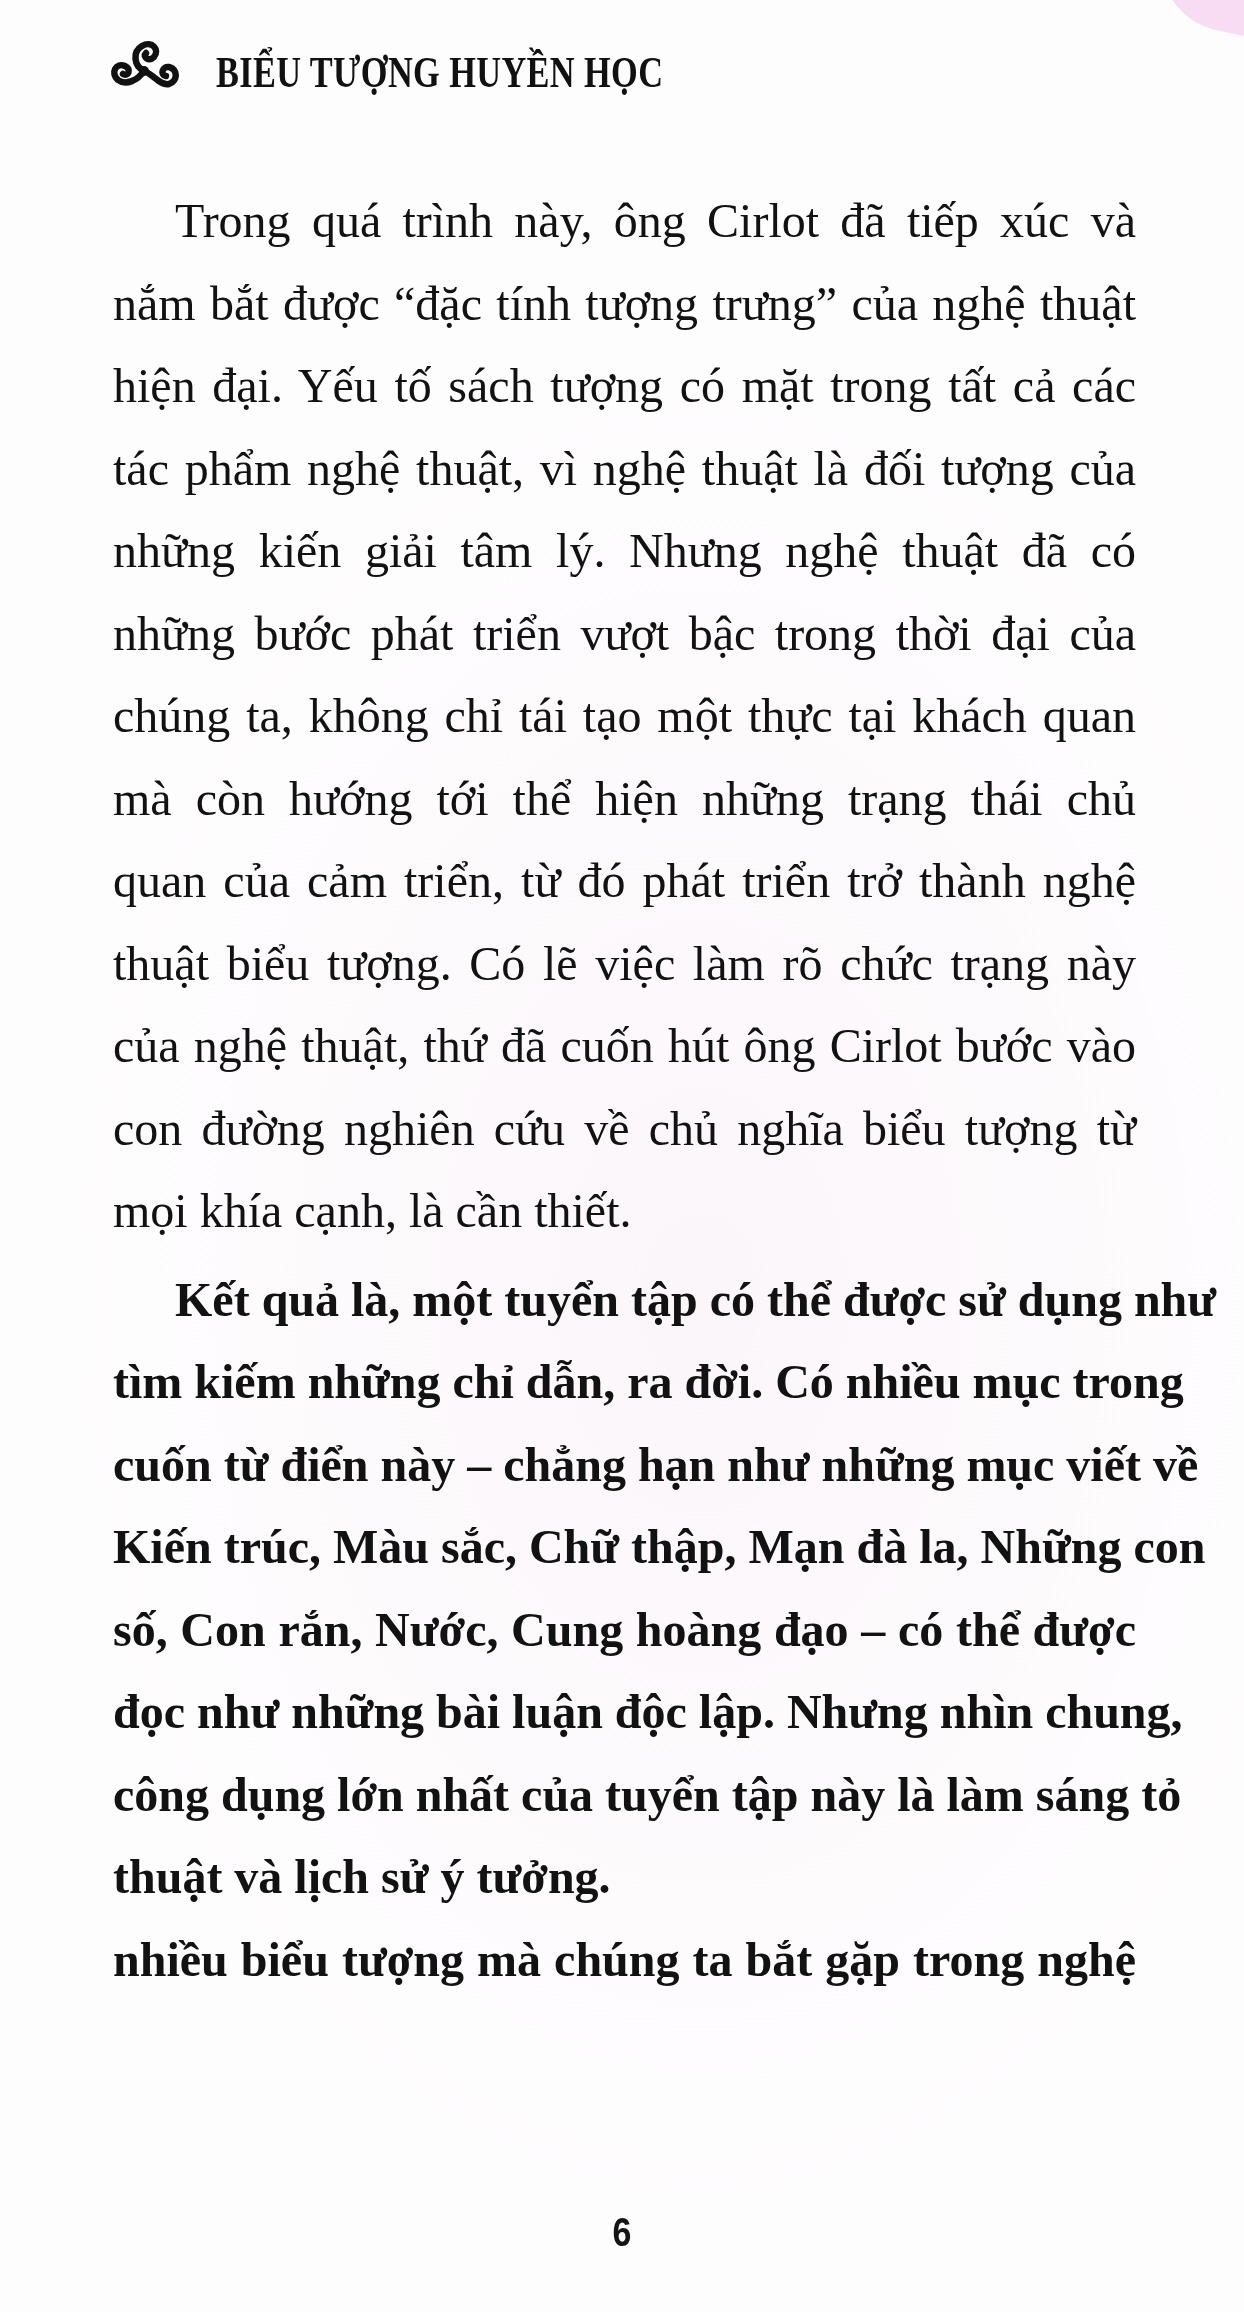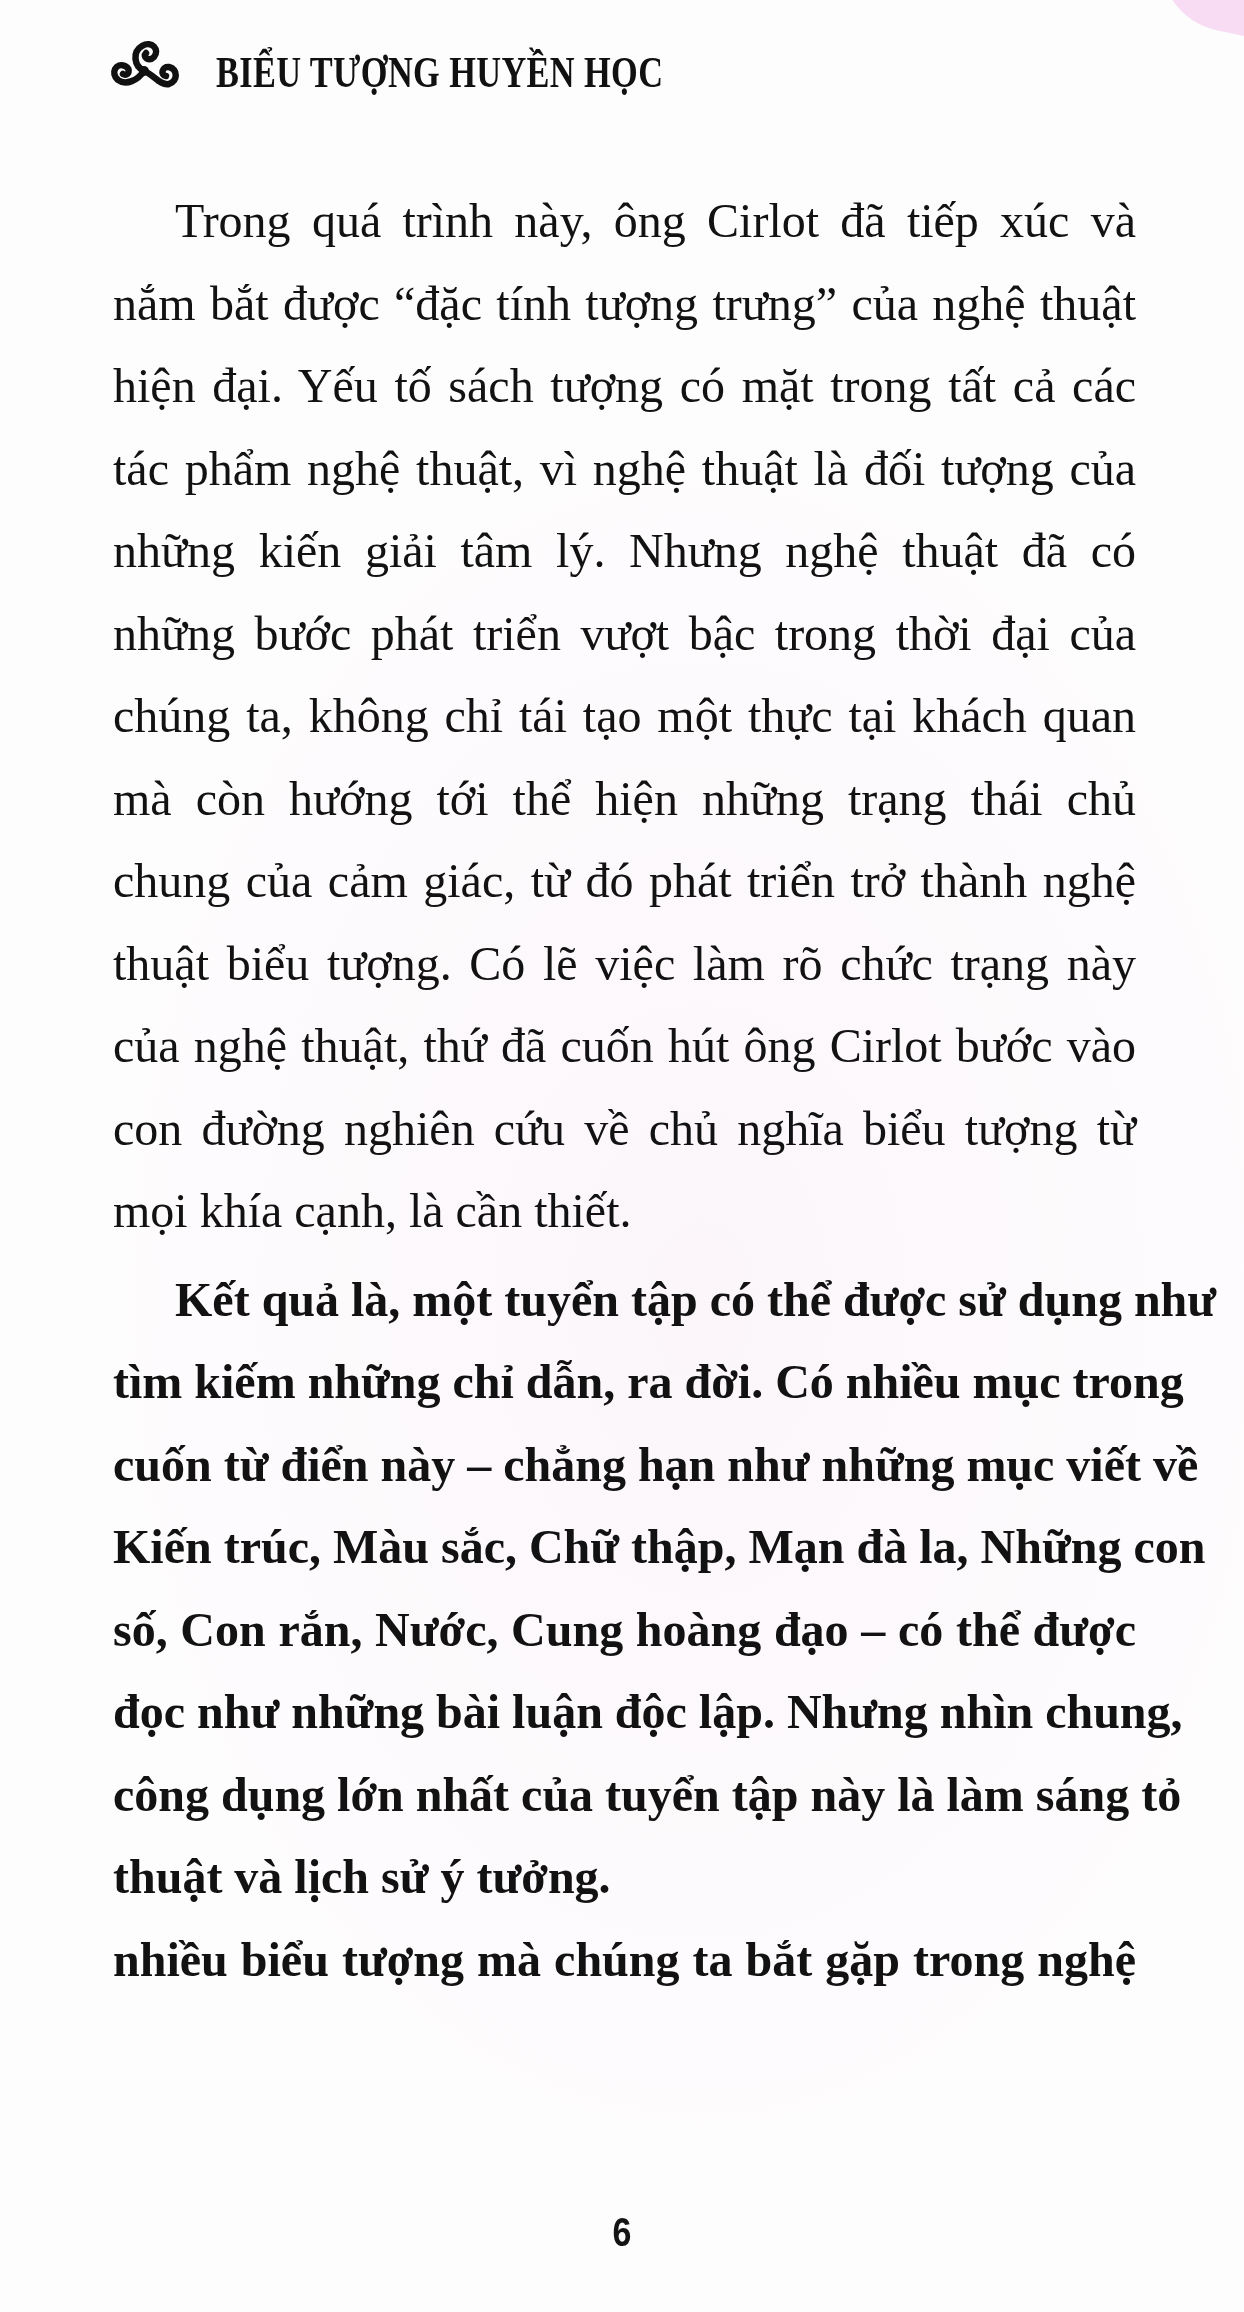--- a/index.html
+++ b/index.html
@@ -133,21 +133,21 @@
   <div class="body-text">
     <p class="para-1">
       <span class="line first">Trong quá trình này, ông Cirlot đã tiếp xúc và</span>
       <span class="line">nắm bắt được “đặc tính tượng trưng” của nghệ thuật</span>
       <span class="line">hiện đại. Yếu tố sách tượng có mặt trong tất cả các</span>
       <span class="line">tác phẩm nghệ thuật, vì nghệ thuật là đối tượng của</span>
       <span class="line">những kiến giải tâm lý. Nhưng nghệ thuật đã có</span>
       <span class="line">những bước phát triển vượt bậc trong thời đại của</span>
       <span class="line">chúng ta, không chỉ tái tạo một thực tại khách quan</span>
       <span class="line">mà còn hướng tới thể hiện những trạng thái chủ</span>
-      <span class="line">chung của cảm giác, từ đó phát triển trở thành nghệ</span>
+      <span class="line">quan của cảm triển, từ đó phát triển trở thành nghệ</span>
       <span class="line">thuật biểu tượng. Có lẽ việc làm rõ chức trạng này</span>
       <span class="line">của nghệ thuật, thứ đã cuốn hút ông Cirlot bước vào</span>
       <span class="line">con đường nghiên cứu về chủ nghĩa biểu tượng từ</span>
       <span class="line last">mọi khía cạnh, là cần thiết.</span>
     </p>
     <p class="para-2">
       <span class="line first">Kết quả là, một tuyển tập có thể được sử dụng như</span>
       <span class="line">tìm kiếm những chỉ dẫn, ra đời. Có nhiều mục trong</span>
       <span class="line">cuốn từ điển này – chẳng hạn như những mục viết về</span>
       <span class="line">Kiến trúc, Màu sắc, Chữ thập, Mạn đà la, Những con</span>

